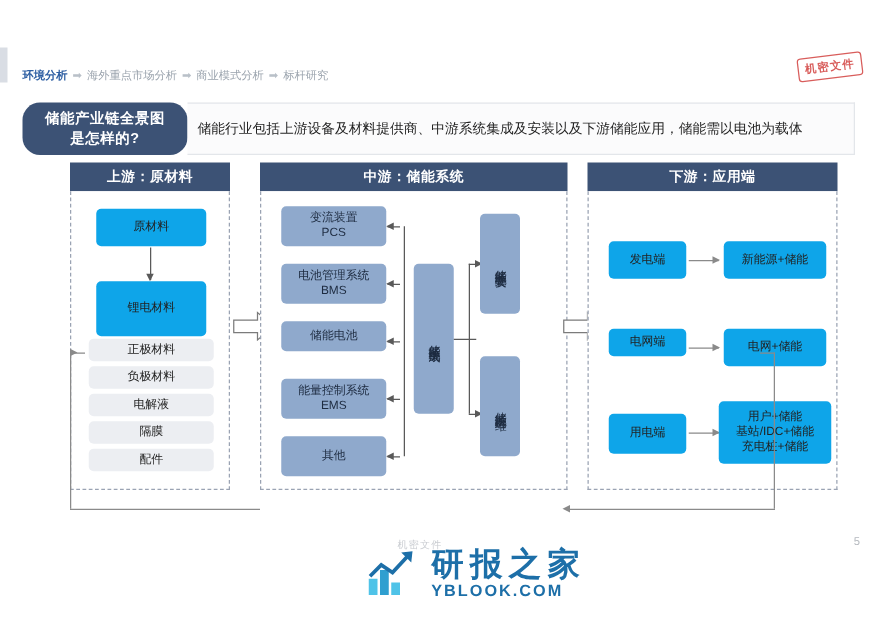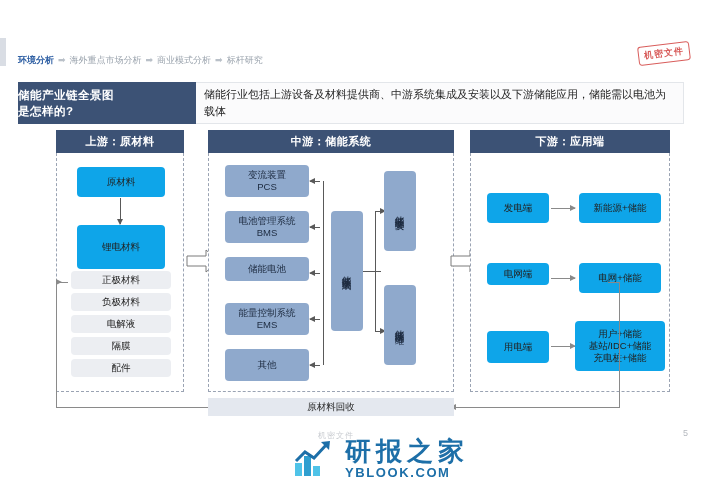--- a/index.html
+++ b/index.html
@@ -15,23 +15,23 @@
 
   
   .breadcrumb{position:absolute;left:18px;top:54px;display:flex;align-items:center;gap:4px;
     font-size:9px;line-height:12px;white-space:nowrap;}
   .bc-item{color:#9aa3ad;}
   .bc-item.active{color:#2e5fa3;font-weight:bold;}
   .bc-sep{color:#b9c0c8;font-size:9px;}
 
   
   .title-row{position:absolute;left:18px;top:82px;width:666px;height:42px;display:flex;}
-  .title-box{width:178px;background:#3c5275;color:#fff;display:flex;flex-direction:column;
-    justify-content:center;font-size:11.5px;font-weight:bold;line-height:16px;
-    letter-spacing:0.5px;}
+  .title-box{width:132px;background:#3c5275;color:#fff;display:flex;flex-direction:column;
+    align-items:center;justify-content:center;font-size:11.5px;font-weight:bold;line-height:16px;
+    letter-spacing:0.5px;border-radius:14px;}
   .title-desc{flex:1;background:#fbfbfc;border:1px solid #e3e6ea;border-left:none;
     display:flex;align-items:center;padding:0 8px;font-size:11px;line-height:17px;color:#1f1f1f;}
 
   
   .stamp{position:absolute;right:12px;top:44px;transform:rotate(-7deg);
     border:1.5px solid #d2413f;border-radius:3px;color:#d2413f;
     font-size:9px;font-weight:bold;padding:2px 5px;letter-spacing:1px;opacity:.85;}
 
   
   .diagram{position:absolute;left:0;top:130px;width:702px;height:300px;}
@@ -251,21 +251,20 @@
     </div>
 
     <div class="rec-line rl-left"></div>
     <div class="rec-line rl-right"></div>
     <div class="rec-line rl-upL"></div>
     <div class="rec-line rl-upR"></div>
     <div class="rec-line rl-inL"></div>
     <div class="rec-line rl-inR"></div>
     <div class="arrow-right-small"></div>
     <div class="arrow-left-small"></div>
-    <div class="recycle">原材料回收</div>
   </div>
 
   <div class="dept">机密文件</div>
   <div class="footer-wm">
     <svg class="wm-logo" viewBox="0 0 46 40">
       <rect x="2" y="24" width="7" height="13" fill="#4fc3e8"></rect>
       <rect x="11" y="17" width="7" height="20" fill="#2f9fd0"></rect>
       <rect x="20" y="27" width="7" height="10" fill="#4fc3e8"></rect>
       <polyline points="3,22 12,13 21,19 34,5" fill="none" stroke="#1d6fa8" stroke-width="3"></polyline>
       <polygon points="28,3 37,2 36,11" fill="#1d6fa8"></polygon>

